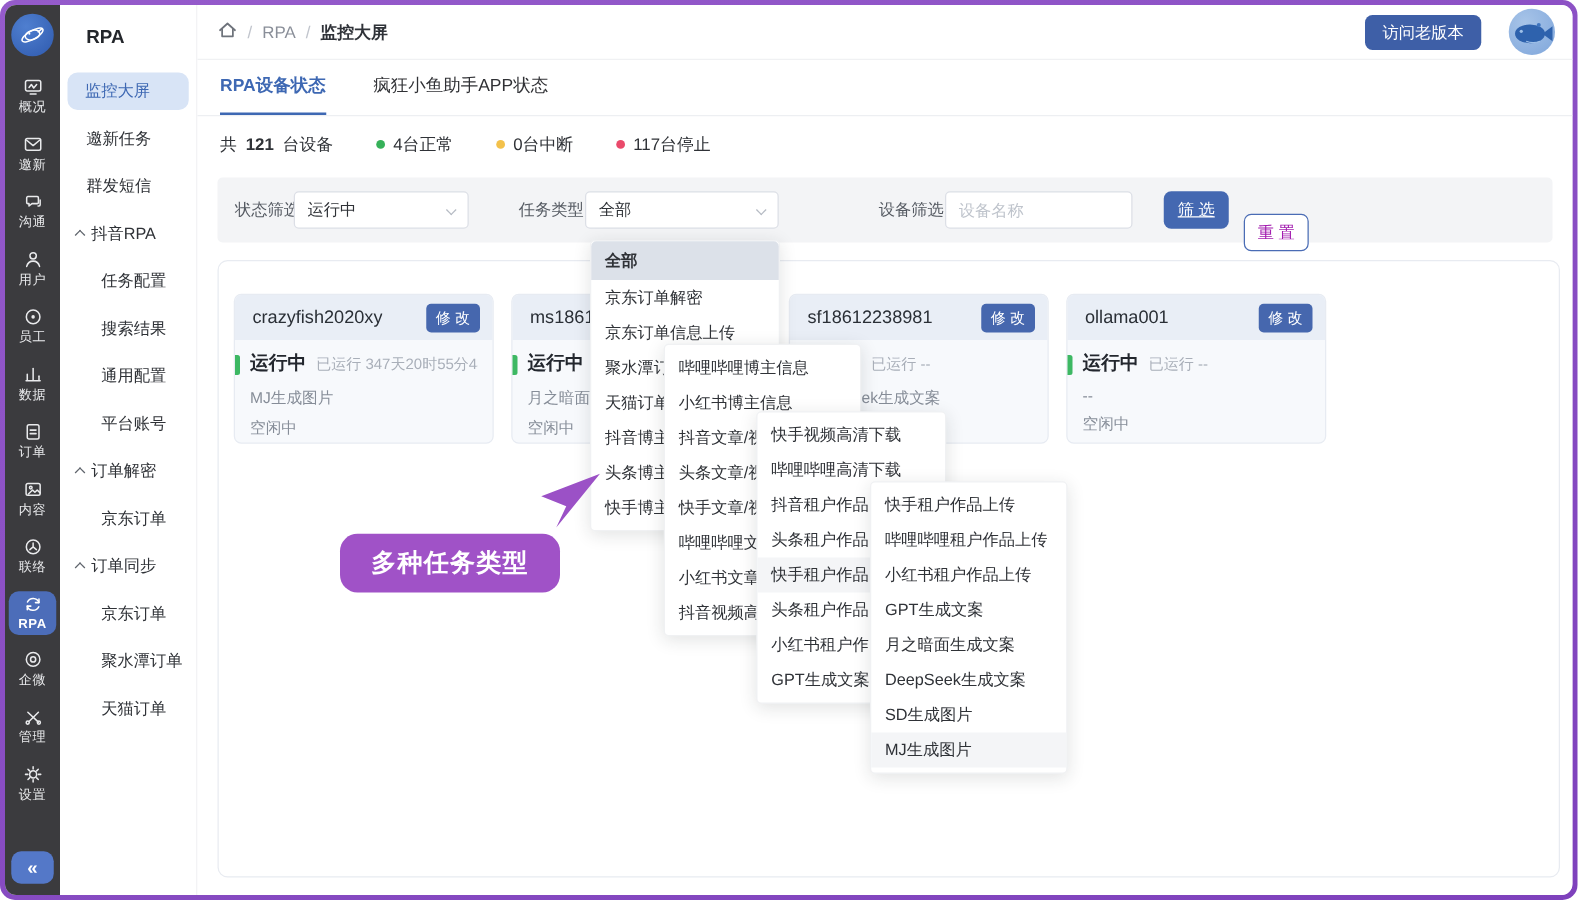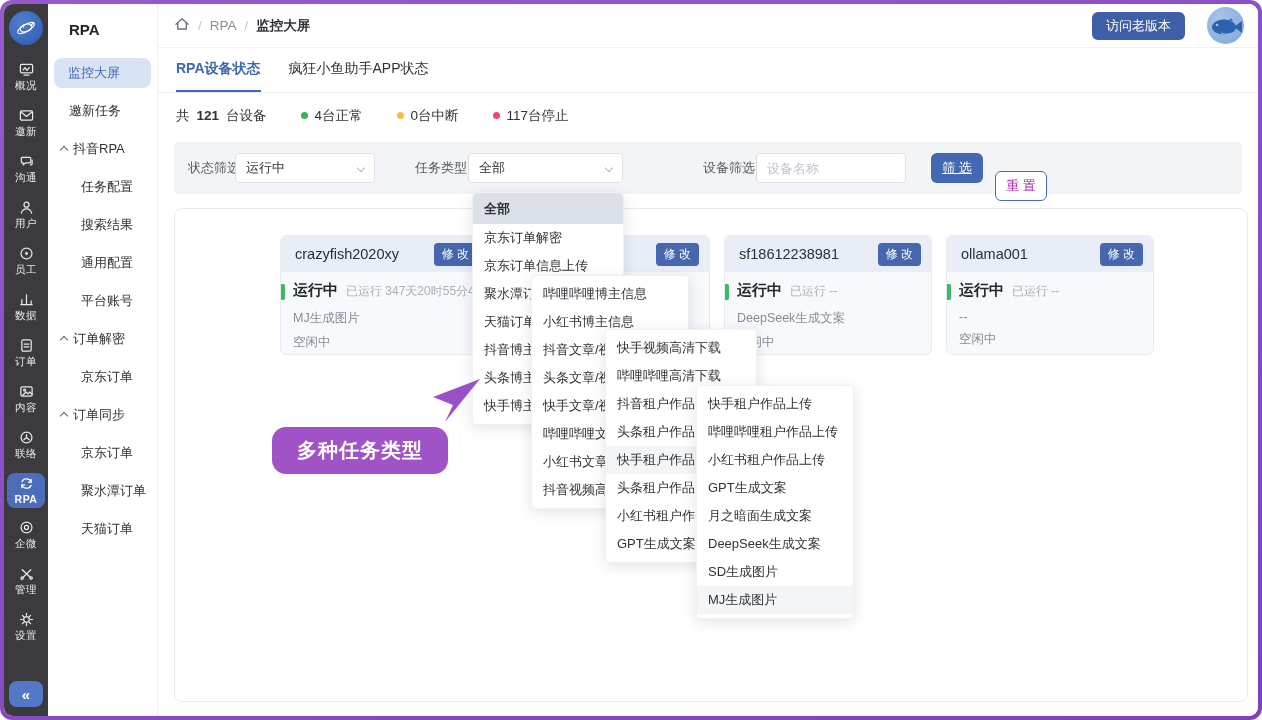--- a/index.html
+++ b/index.html
@@ -32,42 +32,42 @@
   .topbar { height:44px; flex:0 0 44px; border-bottom:1px solid #F0F1F3; display:flex; align-items:center; justify-content:space-between; padding:0 14px 0 16px; }
   .bc { display:flex; align-items:center; gap:8px; font-size:13.5px; }
   .bc .home svg { stroke:#6E737B; fill:none; stroke-width:1.4; stroke-linecap:round; stroke-linejoin:round; }
   .bc .sep { color:#C0C4CC; }
   .bc .dim { color:#8A8F99; }
   .bc .cur { color:#2F3238; font-weight:600; }
   .top-right { display:flex; align-items:center; gap:22px; }
   .old-btn { background:#3E5FA7; color:#fff; font-size:13px; border:none; border-radius:6px; height:28px; padding:0 14px; cursor:pointer; }
   .avatar { width:37px; height:37px; border-radius:50%; background:radial-gradient(circle at 35% 30%,#A7C4E8,#7FA6DB); overflow:hidden; display:flex; align-items:center; justify-content:center; cursor:pointer; }
 
-  .tabsrow { height:45px; flex:0 0 45px; border-bottom:1px solid #EDEFF2; display:flex; gap:28px; padding:0 18px; }
+  .tabsrow { height:45px; flex:0 0 45px; border-bottom:1px solid #EDEFF2; display:flex; gap:38px; padding:0 18px; }
   .tab { display:flex; align-items:center; font-size:14px; color:#303135; border-bottom:2px solid transparent; cursor:pointer; }
   .tab.active { color:#3E68B3; border-bottom-color:#3E68B3; font-weight:600; }
 
   .statsrow { height:45px; flex:0 0 45px; display:flex; align-items:center; gap:34px; padding:0 18px; font-size:13.5px; color:#2F3237; }
   .stat { display:flex; align-items:center; gap:7px; }
   .dot { width:7px; height:7px; border-radius:50%; display:inline-block; }
   .dot.g { background:#36B159; } .dot.y { background:#F3C14B; } .dot.r { background:#EA4A6B; }
   .stat-total b { font-weight:bold; }
 
   .filterbar { margin:4px 16px 0; height:52px; flex:0 0 52px; background:#F3F4F6; border-radius:4px; position:relative; font-size:13px; color:#555A62; }
   .flabel { position:absolute; top:0; height:52px; display:flex; align-items:center; }
   .fsel { position:absolute; top:11px; height:30px; background:#fff; border:1px solid #DCDFE6; border-radius:4px; display:flex; align-items:center; padding-left:10px; color:#2F3237; font-size:13px; cursor:pointer; }
   .fsel .dchev { position:absolute; right:10px; top:11px; width:6px; height:6px; border-right:1.3px solid #B6BBC4; border-bottom:1.3px solid #B6BBC4; transform:rotate(45deg); }
   .finput { position:absolute; top:11px; height:30px; background:#fff; border:1px solid #DCDFE6; border-radius:4px; padding:0 10px; font-size:13px; color:#2F3237; font-family:inherit; }
   .finput::placeholder { color:#BFC4CC; }
   .fbtn { position:absolute; top:11px; height:30px; width:52px; border-radius:6px; font-size:13px; cursor:pointer; font-family:inherit; }
   .fbtn.primary { background:#4468B1; color:#fff; border:none; }
   .fbtn.ghost { background:#fff; color:#a21caf; border:1px solid #4A6CB5;margin-top:18px; }
 
   .content { margin:14px 10px 14px 16px; flex:1; border:1px solid #E8EBF1; border-radius:8px; background:#fff; position:relative; }
-  .cards { display:flex; gap:14px; padding:26px 0 0 12px;justify-content:center; }
+  .cards { display:flex; gap:14px; padding:26px 0 0 12px; }
   .card { width:208px; height:120px; border:1px solid #E7EBF2; border-radius:6px; background:#F7F9FC; flex:0 0 208px; }
   .card-h { height:36px; background:#E9EEF6; border-radius:5px 5px 0 0; display:flex; align-items:center; justify-content:space-between; padding:0 10px 0 14px; }
   .card-name { font-size:14.5px; color:#2A2F36; font-weight:500; white-space:nowrap; overflow:hidden; }
   .edit-btn { background:#4667AE; color:#fff; font-size:12px; border:none; border-radius:4px; padding:3px 8px; cursor:pointer; flex:0 0 auto; white-space:nowrap; font-family:inherit; }
   .card-b { padding:9px 12px 0; position:relative; }
   .bar { position:absolute; left:0; top:12px; width:4px; height:16px; background:#3DB863; border-radius:0 2px 2px 0; }
   .crow1 { display:flex; align-items:baseline; gap:8px; white-space:nowrap; overflow:hidden; }
   .cstatus { font-size:15px; font-weight:bold; color:#23272E; }
   .cruntime { font-size:12px; color:#A9AFB9; }
   .ctask, .cidle { font-size:12.5px; color:#868D98; margin-top:10px; white-space:nowrap; overflow:hidden; }
@@ -233,20 +233,21 @@
 
     <div class="collapse">
           <span>«</span>
         </div>
   </aside>
 
   <aside class="sidebar">
     <div class="sb-title">RPA</div>
     <div class="sb-item active">监控大屏</div>
     <div class="sb-item">邀新任务</div>
+    <div class="sb-item">群发短信</div>
     <div class="sb-item group">
           <i class="chev"></i>
           <span>抖音RPA</span>
         </div>
     <div class="sb-item sub">任务配置</div>
     <div class="sb-item sub">搜索结果</div>
     <div class="sb-item sub">通用配置</div>
     <div class="sb-item sub">平台账号</div>
     <div class="sb-item group">
           <i class="chev"></i>

